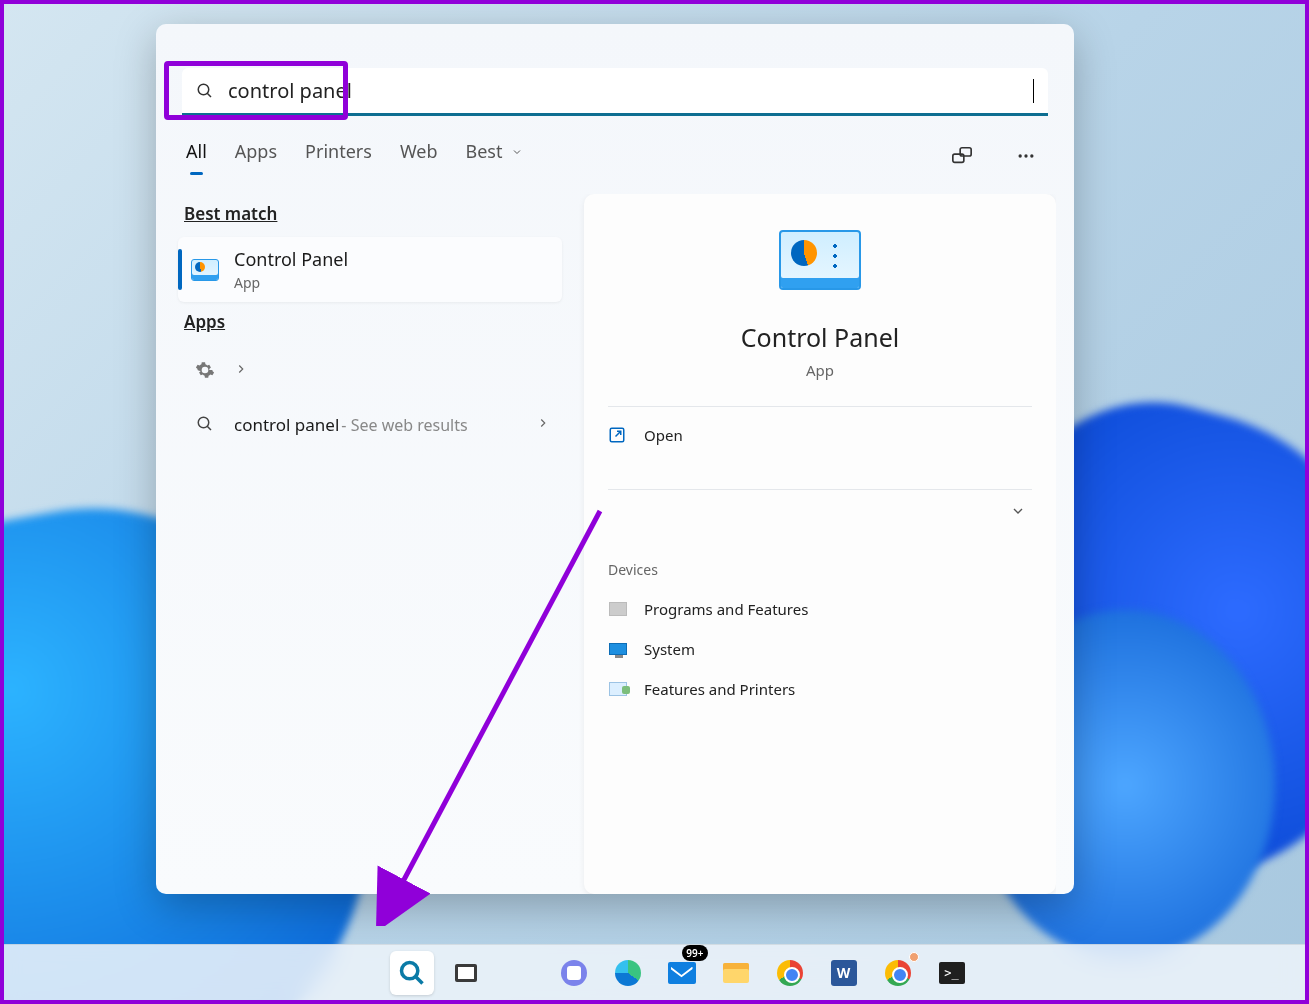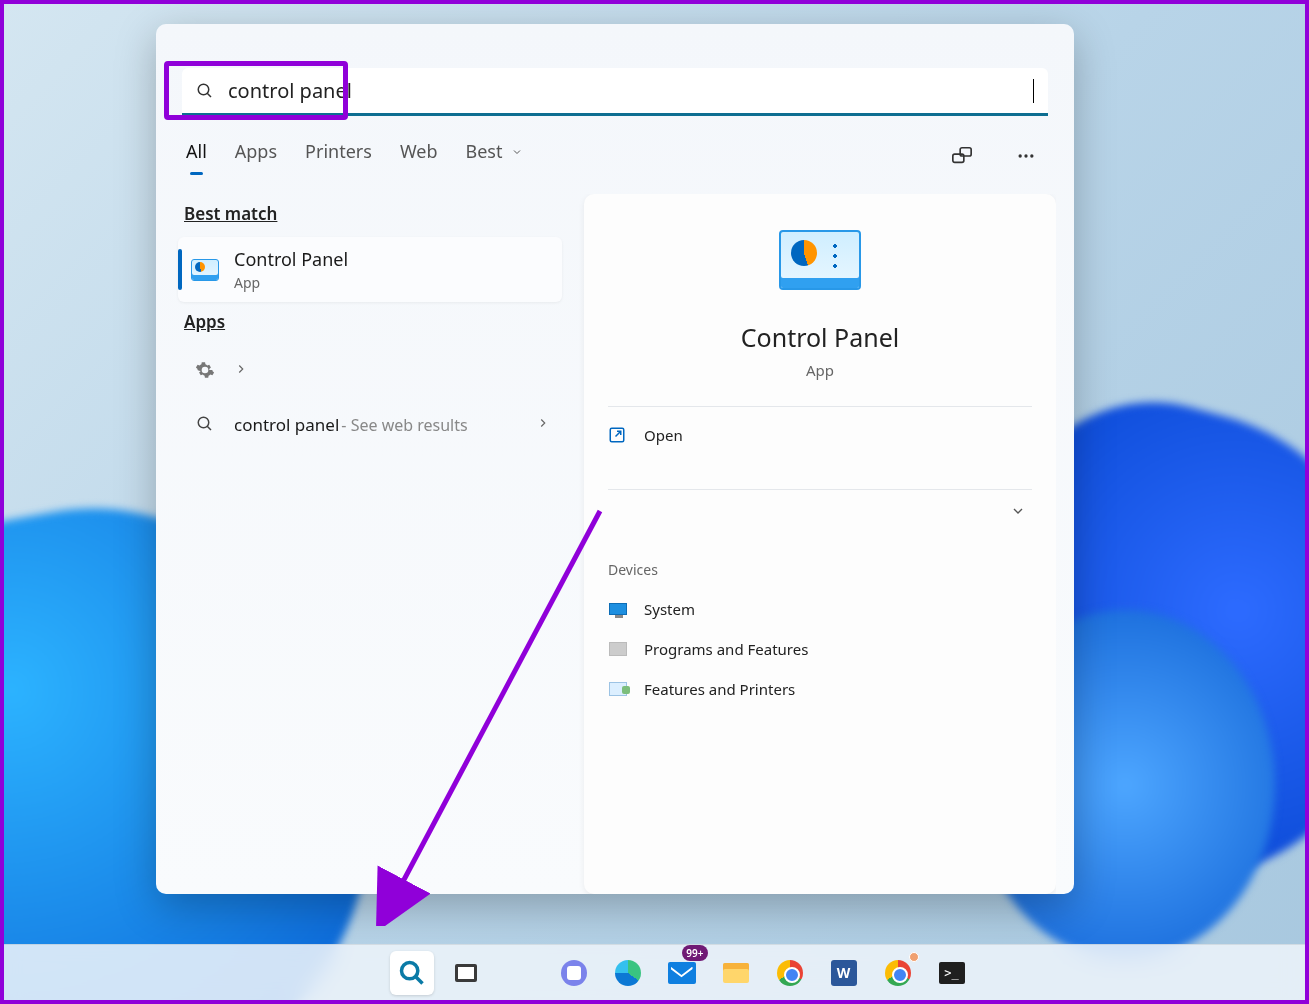--- a/index.html
+++ b/index.html
@@ -229,21 +229,21 @@
   .ic-search svg { stroke:#0a7aa6; stroke-width:3; fill:none; }
   .ic-taskview { width:22px; height:18px; background:#fff; border:3px solid #3a3a3a; border-radius:2px; }
   .ic-widgets { display:grid; grid-template-columns:10px 10px; grid-template-rows:10px 10px; gap:2px; }
   .ic-widgets span:nth-child(1){background:#3590f3;} .ic-widgets span:nth-child(2){background:#51c7a9;}
   .ic-widgets span:nth-child(3){background:#f0b23e;} .ic-widgets span:nth-child(4){background:#e86b82;}
   .ic-teams { width:26px; height:26px; border-radius:50%; background:#7b83eb; position:relative; }
   .ic-teams::after{ content:""; position:absolute; left:6px; top:6px; width:14px; height:14px; background:#fff; border-radius:3px; }
   .ic-edge { width:26px; height:26px; border-radius:50%; background: conic-gradient(#39c481 0 35%, #0c78d4 35% 75%, #34c0ee 75% 100%); }
   .ic-mail { width:28px; height:22px; background:#0f7fe0; position:relative; border-radius:2px; }
   .ic-mail::after{ content:""; position:absolute; left:3px; top:5px; width:22px; height:12px; background:#fff; clip-path:polygon(0 0,50% 70%,100% 0,100% 20%,50% 90%,0 20%); }
-  .mail-badge { position:absolute; right:-4px; top:-6px; background:#701a75; color:#fff; font-size:10px; padding:1px 4px; border-radius:8px; font-weight:600; }
+  .mail-badge { position:absolute; right:-4px; top:-6px; background:#000000; color:#fff; font-size:10px; padding:1px 4px; border-radius:8px; font-weight:600; }
   .ic-explorer { width:26px; height:20px; background:#ffd66b; border-radius:2px; box-shadow: inset 0 6px 0 #f7b23b; }
   .ic-chrome { width:26px; height:26px; border-radius:50%; background: conic-gradient(#ea4335 0 33%, #34a853 33% 66%, #fbbc05 66% 100%); position:relative;}
   .ic-chrome::after{content:""; position:absolute; left:7px; top:7px; width:12px; height:12px; background:#4285f4; border:2px solid #fff; border-radius:50%; }
   .ic-word { width:26px; height:26px; background:#2b579a; display:flex; align-items:center; justify-content:center; color:#fff; font-weight:700; font-size:14px; border-radius:3px;}
   .ic-chrome2 { width:26px; height:26px; border-radius:50%; background: conic-gradient(#ea4335 0 33%, #34a853 33% 66%, #fbbc05 66% 100%); position:relative;}
   .ic-chrome2::after{content:""; position:absolute; left:7px; top:7px; width:12px; height:12px; background:#4285f4; border:2px solid #fff; border-radius:50%; }
   .avatar-dot { position:absolute; right:1px; top:1px; width:10px; height:10px; background:#f0a070; border-radius:50%; border:1px solid #fff; }
   .ic-terminal { width:26px; height:22px; background:#1f1f1f; display:flex; align-items:center; justify-content:center; color:#fff; font-size:12px; font-family:monospace; border-radius:2px;}
 
   .gear-svg { width:20px; height:20px; fill:#777; }
@@ -371,29 +371,29 @@
           <svg width="16" height="16" viewBox="0 0 24 24" fill="none" stroke="#555" stroke-width="2">
               <polyline points="6 9 12 15 18 9"></polyline>
             </svg>
         </span>
       </div>
 
       <div class="recent-title">Devices</div>
 
       <div class="recent-item">
         <span class="ricon-sm">
+            <span class="ph-square"></span>
+          </span>
+        <span>Programs and Features</span>
+      </div>
+      <div class="recent-item">
+        <span class="ricon-sm">
             <span class="mon"></span>
           </span>
         <span>System</span>
-      </div>
-      <div class="recent-item">
-        <span class="ricon-sm">
-            <span class="ph-square"></span>
-          </span>
-        <span>Programs and Features</span>
       </div>
       <div class="recent-item">
         <span class="ricon-sm">
             <span class="prn"></span>
           </span>
         <span>Features and Printers</span>
       </div>
     </div>
   </div>
 </div>

